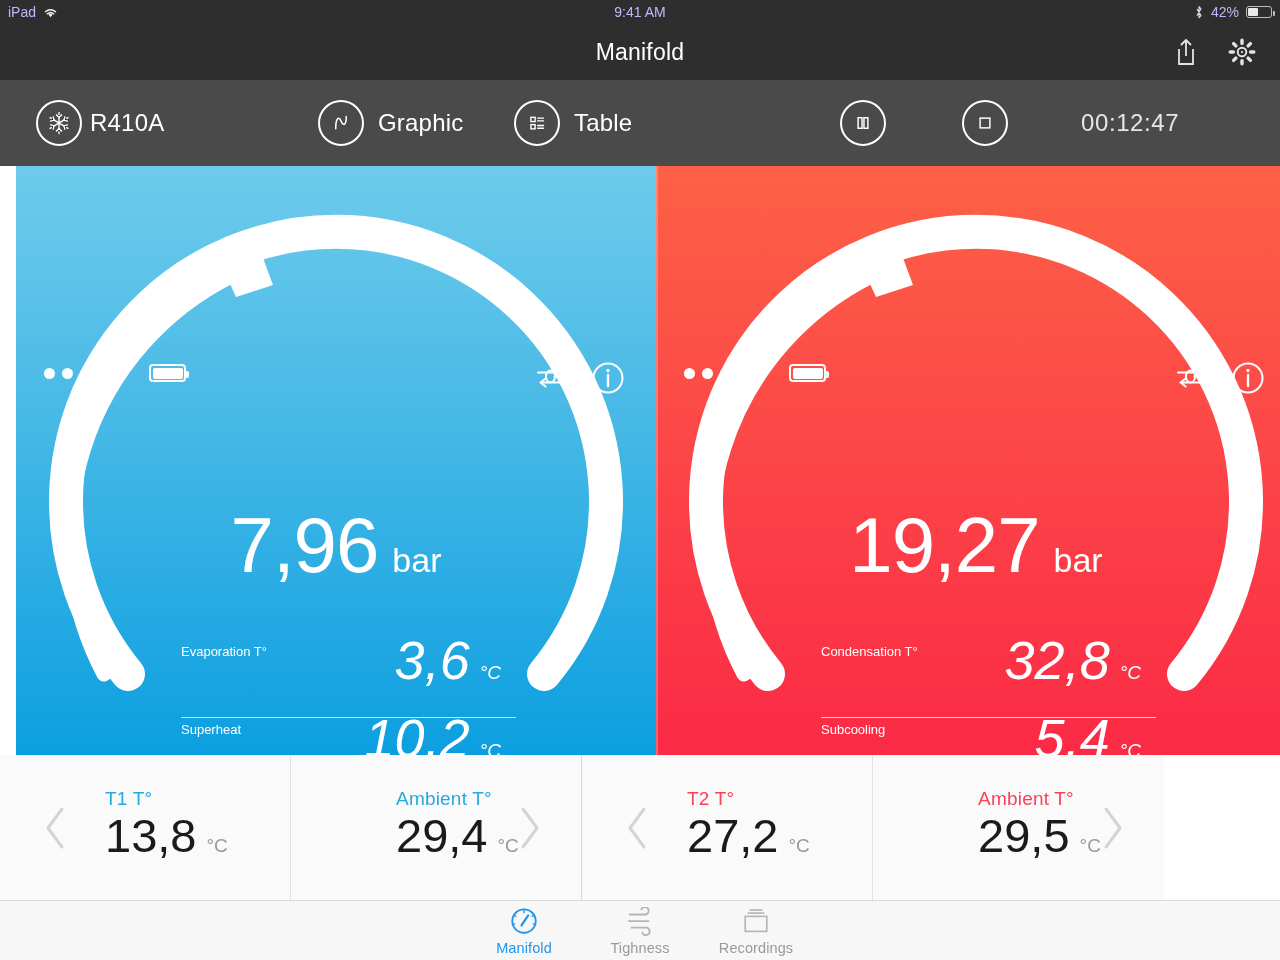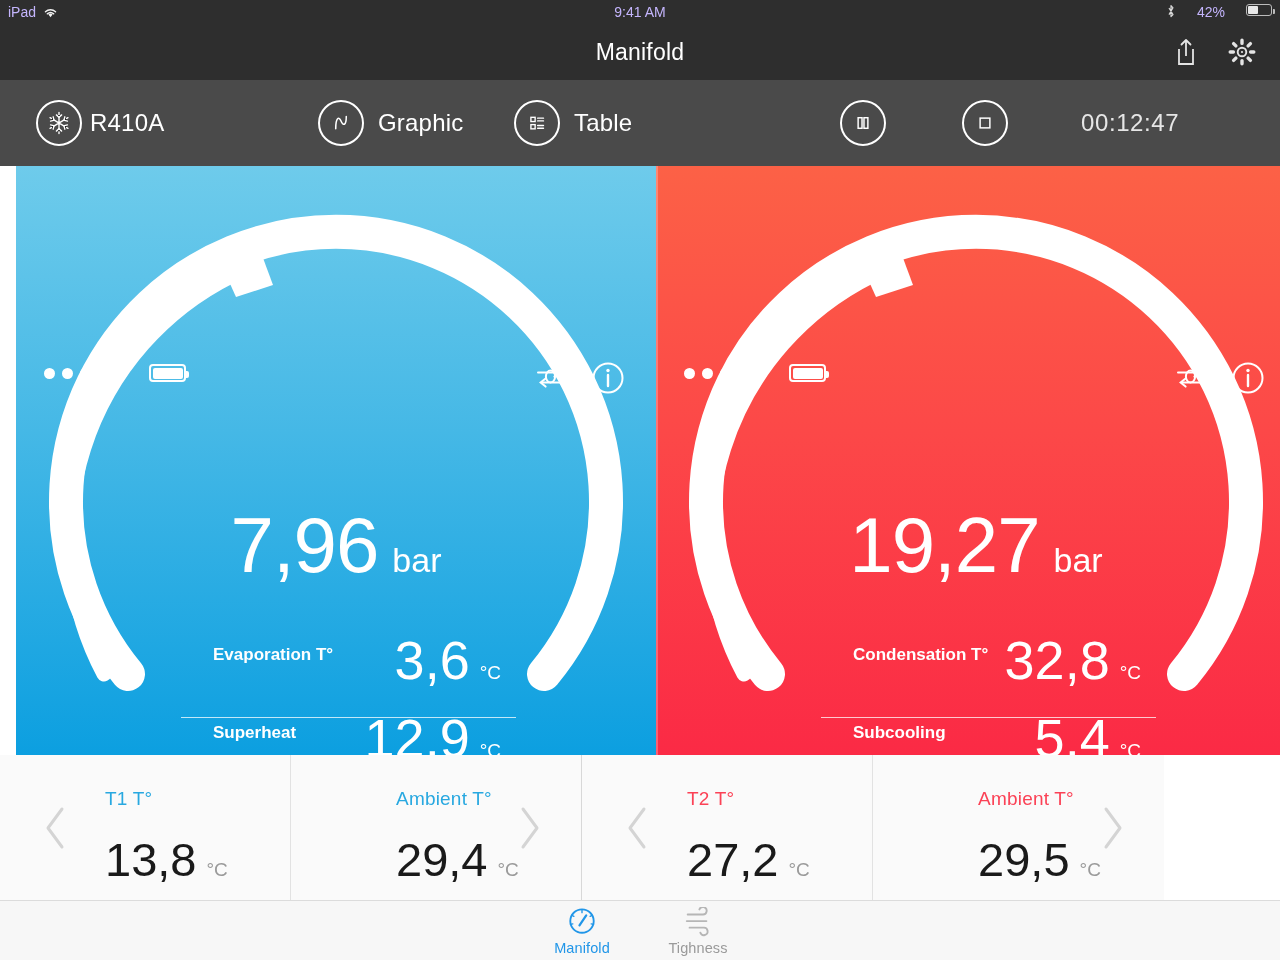--- a/index.html
+++ b/index.html
@@ -13,21 +13,21 @@
 
   
   .statusbar {
     position:absolute; top:0; left:0; width:1280px; height:24px;
     background:#2e2e2e; color:#c4b5fd;
     display:flex; align-items:center;
     font-size:14px;
   }
   .sb-left { position:absolute; left:8px; display:flex; align-items:center; gap:7px; }
   .sb-center { position:absolute; left:0; width:1280px; text-align:center; font-size:14px; }
-  .sb-right { position:absolute; right:8px; display:flex; gap:21px; font-size:14px; }
+  .sb-right { position:absolute; right:8px; display:flex; align-items:center; gap:7px; font-size:14px; }
   .wifi-ico { display:inline-block; width:15px; height:12px; }
   .bt-ico { display:inline-block; width:10px; height:15px; }
   .batt {
     position:relative; width:26px; height:12px;
     border:1px solid #bcbcbc; border-radius:3px;
   }
   .batt::after {
     content:""; position:absolute; right:-4px; top:3.5px;
     width:2px; height:5px; background:#bcbcbc; border-radius:0 1px 1px 0;
   }
@@ -117,25 +117,25 @@
     text-align:center;
     display:flex; align-items:baseline; justify-content:center;
   }
   .big-val { color:#fff; font-size:78px; font-weight:300; letter-spacing:-1px; line-height:1; }
   .big-unit { color:#fff; font-size:34px; font-weight:400; margin-left:14px; }
 
   .sub-rows { position:absolute; left:165px; width:320px; top:475px; }
   .sub-row { position:relative; height:78px; }
   .sub-label {
     position:absolute; left:0; top:4px;
-    color:#fff; font-size:17px; line-height:1.15; font-weight:700;margin-left:32px;
+    color:#fff; font-size:13px; line-height:1.15; font-weight:400;
   }
   .sub-valwrap {
     position:absolute; right:0; top:-8px;
-    display:flex; align-items:baseline;
+    display:flex; align-items:baseline;font-style:italic;
   }
   .sub-val { color:#fff; font-size:54px; font-weight:300; line-height:1; }
   .sub-unit { color:#fff; font-size:19px; margin-left:10px; }
   .sub-divider {
     position:absolute; left:0; right:-15px; top:76px;
     height:1px; background:rgba(255,255,255,.75);
   }
 
   
   .cards {
@@ -150,21 +150,21 @@
   .card:last-child { border-right:none; }
   .card.sep-strong { border-right:1px solid #d8d8d8; }
   .card-label {
     position:absolute; left:105px; top:33px;
     font-size:19px; letter-spacing:.2px;
   }
   .card-label.blue { color:#28A8E0; }
   .card-label.red  { color:#FB4256; }
   .card-valwrap {
     position:absolute; left:105px; top:55px;
-    display:flex; align-items:baseline;margin-top:24px;
+    display:flex; align-items:baseline;
   }
   .card-val { font-size:47px; font-weight:300; color:#1a1a1a; line-height:1.1; }
   .card-unit { font-size:19px; color:#9a9a9a; margin-left:10px; }
   .chev { position:absolute; top:50px; width:28px; height:46px; cursor:pointer; }
   .chev.left { left:42px; }
   .chev.right { right:38px; }
 
   
   .tabbar {
     position:absolute; top:900px; left:0; width:1280px; height:60px;
@@ -354,21 +354,21 @@
 T°</span>
           <span class="sub-valwrap">
             <span class="sub-val">3,6</span>
             <span class="sub-unit">°C</span>
           </span>
           <span class="sub-divider"></span>
         </div>
         <div class="sub-row">
           <span class="sub-label">Superheat</span>
           <span class="sub-valwrap">
-            <span class="sub-val">12,9</span>
+            <span class="sub-val">10,2</span>
             <span class="sub-unit">°C</span>
           </span>
         </div>
       </div>
 
     </div>
 
     <div class="panel red">
 
       <svg class="gauge-svg" width="640" height="589" viewBox="0 0 640 589">
@@ -521,15 +521,27 @@
           <g stroke="#b6b6b6" stroke-width="2" fill="none" stroke-linecap="round">
             <path d="M7 8 L23 8 A4 4 0 1 0 19.5 2.6"></path>
             <path d="M6 15 L27 15"></path>
             <path d="M9 22 L24 22 A4 4 0 1 1 20.5 27.4"></path>
           </g>
         </svg>
       </span>
       <span class="tab-lbl">Tighness</span>
     </div>
 
+    <div class="tab">
+      <span class="tab-ico">
+        <svg viewBox="0 0 36 32" width="36" height="30">
+          <g stroke="#b6b6b6" stroke-width="1.8" fill="none">
+            <rect x="6.5" y="10" width="23" height="16"></rect>
+            <path d="M9 6.5 L27 6.5"></path>
+            <path d="M11 3.2 L25 3.2"></path>
+          </g>
+        </svg>
+      </span>
+      <span class="tab-lbl">Recordings</span>
+    </div>
   </div>
 
 </div>
 
 </body></html>

